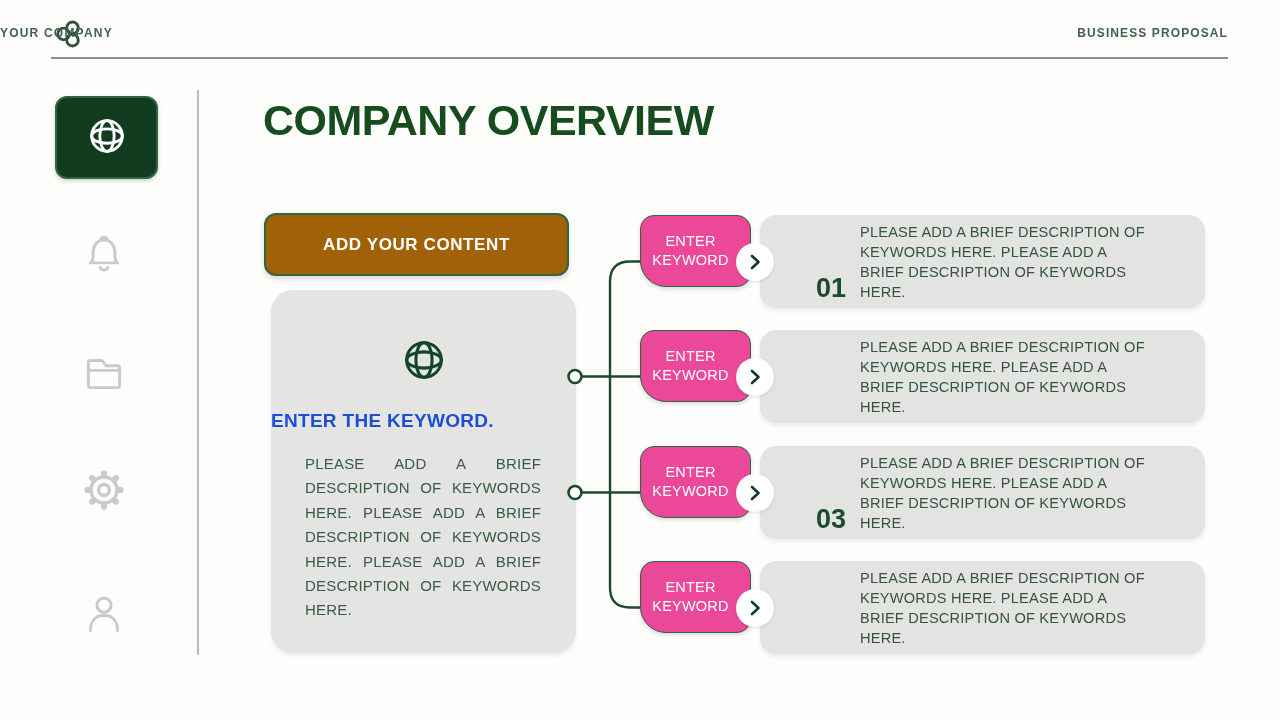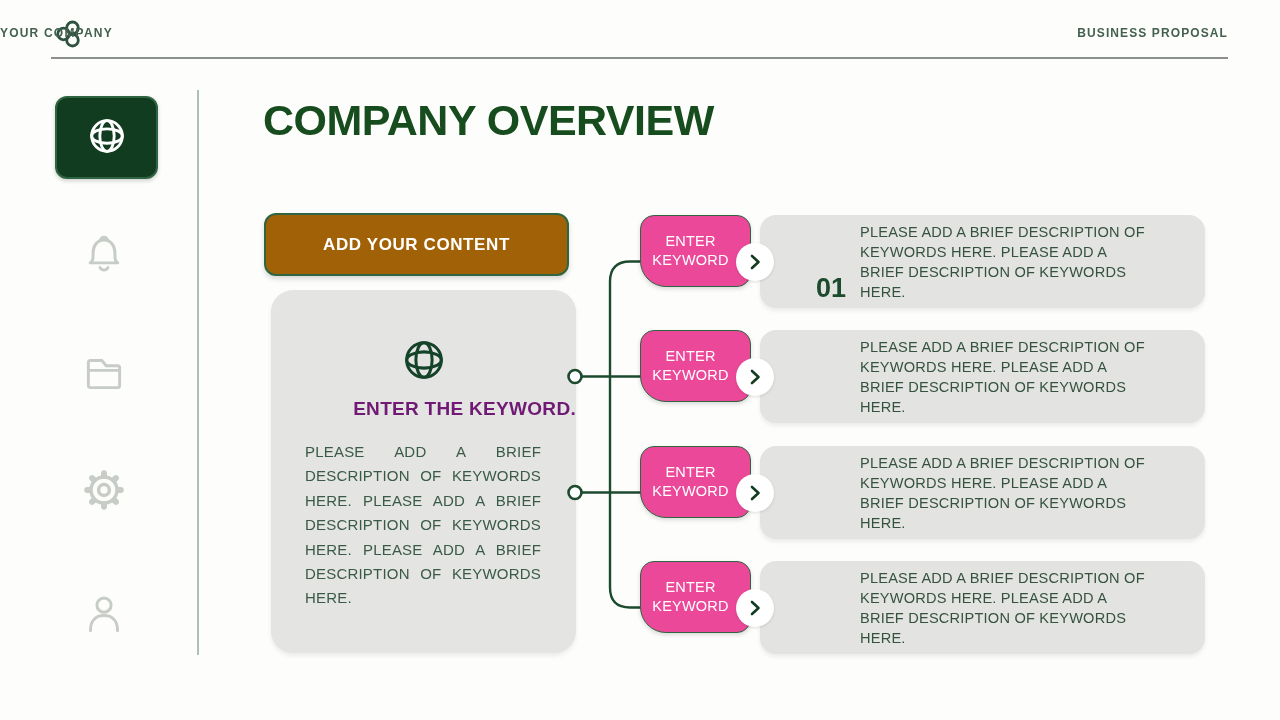--- a/index.html
+++ b/index.html
@@ -52,22 +52,22 @@
     font-family: "Liberation Sans", sans-serif;
     box-shadow: 0 3px 5px rgba(0,0,0,.15); cursor: pointer;
   }
   .keyword-card {
     left: 271px; top: 290px; width: 305px; height: 363px;
     background: #e4e4e2; border-radius: 22px;
     box-shadow: 0 3px 4px rgba(0,0,0,.07);
   }
   .keyword-card .globe-wrap { margin: 44px auto 0; width: 52px; height: 52px; }
   .keyword-card h2 {
-    margin-top: 12px; text-align: right;
-    font-size: 19px; font-weight: 600; letter-spacing: .3px; color: #701a75;
+    margin-top: 24px; text-align: left;
+    font-size: 19px; font-weight: 600; letter-spacing: .3px; color: #1d4ed8;
   }
   .keyword-card p {
     margin: 20px 35px 0 34px;
     font-size: 15px; line-height: 24.4px; text-align: justify;
     color: #3a5a48; letter-spacing: .2px;
   }
 
   
   .connector { left: 560px; top: 232px; }
 
@@ -226,20 +226,21 @@
 </div>
 
 <div class="abs row row-3">
   <div class="desc-card"></div>
   <div class="kw-box">ENTER KEYWORD</div>
   <div class="kw-circle">
     <svg width="20" height="20" viewBox="0 0 20 20" fill="none" stroke="#123c20" stroke-width="2.6" stroke-linecap="round" stroke-linejoin="round">
         <path d="M7 4 L13.5 10 L7 16"></path>
       </svg>
   </div>
+  <div class="row-number">03</div>
   <div class="row-desc">PLEASE ADD A BRIEF DESCRIPTION OF KEYWORDS HERE. PLEASE ADD A BRIEF DESCRIPTION OF KEYWORDS HERE.</div>
 </div>
 
 <div class="abs row row-4">
   <div class="desc-card"></div>
   <div class="kw-box">ENTER KEYWORD</div>
   <div class="kw-circle">
     <svg width="20" height="20" viewBox="0 0 20 20" fill="none" stroke="#123c20" stroke-width="2.6" stroke-linecap="round" stroke-linejoin="round">
         <path d="M7 4 L13.5 10 L7 16"></path>
       </svg>

